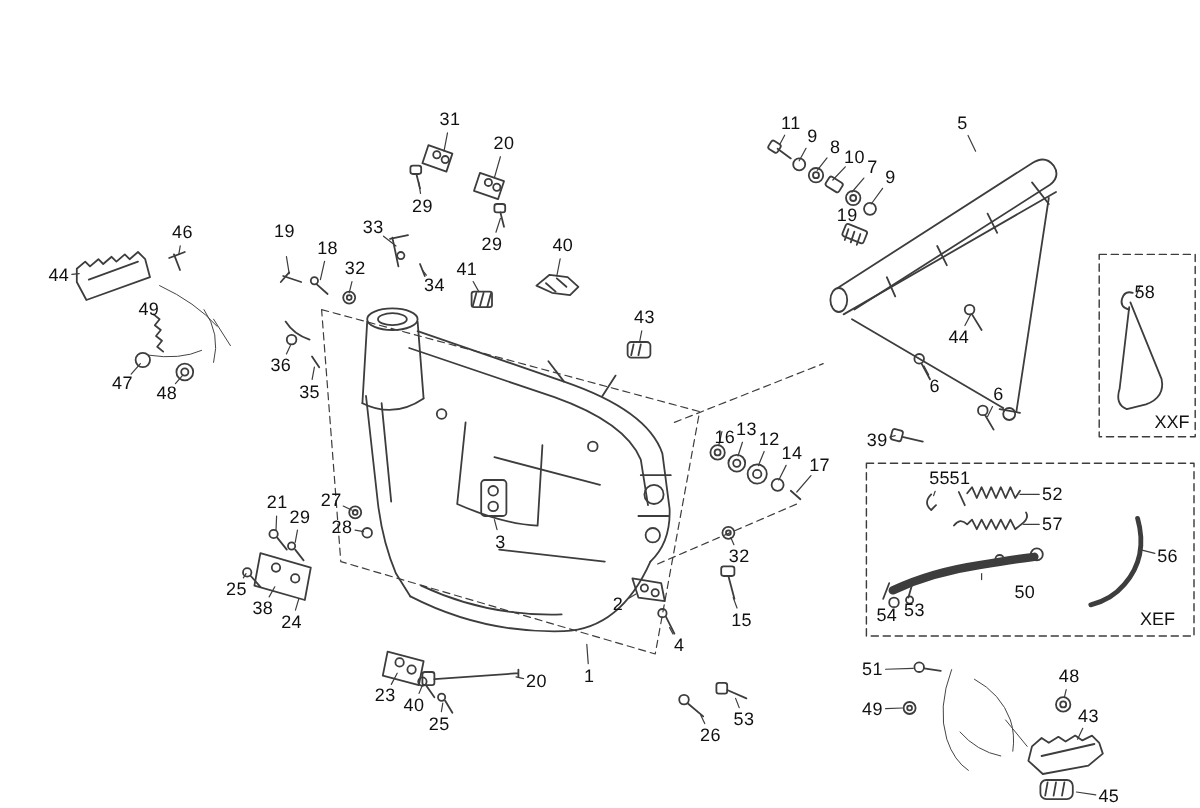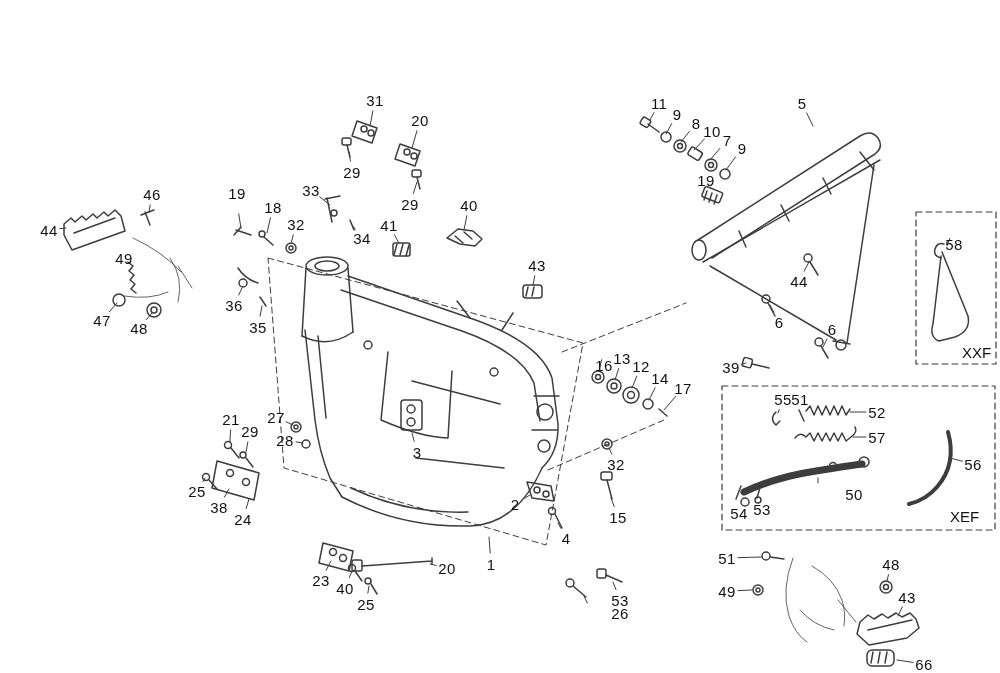--- a/index.html
+++ b/index.html
@@ -385,25 +385,25 @@
       <div class="callout" style="left: 417px; top: 452px;">3</div>
       <div class="callout" style="left: 616px; top: 464px;">32</div>
       <div class="callout" style="left: 618px; top: 517px;">15</div>
       <div class="callout" style="left: 515px; top: 504px;">2</div>
       <div class="callout" style="left: 566px; top: 538px;">4</div>
       <div class="callout" style="left: 321px; top: 580px;">23</div>
       <div class="callout" style="left: 345px; top: 588px;">40</div>
       <div class="callout" style="left: 366px; top: 604px;">25</div>
       <div class="callout" style="left: 447px; top: 568px;">20</div>
       <div class="callout" style="left: 491px; top: 564px;">1</div>
-      <div class="callout" style="left: 592px; top: 613px; margin-left: 28px;">26</div>
+      <div class="callout" style="left: 592px; top: 613px;">26</div>
       <div class="callout" style="left: 620px; top: 600px;">53</div>
       <div class="callout" style="left: 727px; top: 558px;">51</div>
       <div class="callout" style="left: 727px; top: 591px;">49</div>
       <div class="callout" style="left: 891px; top: 564px;">48</div>
       <div class="callout" style="left: 907px; top: 597px;">43</div>
-      <div class="callout" style="left: 924px; top: 664px;">66</div>
+      <div class="callout" style="left: 924px; top: 664px;">45</div>
     </div>
 
   <div class="section-label xxf">XXF</div>
   <div class="section-label xef">XEF</div>
 
 </div>
 
 </body></html>

